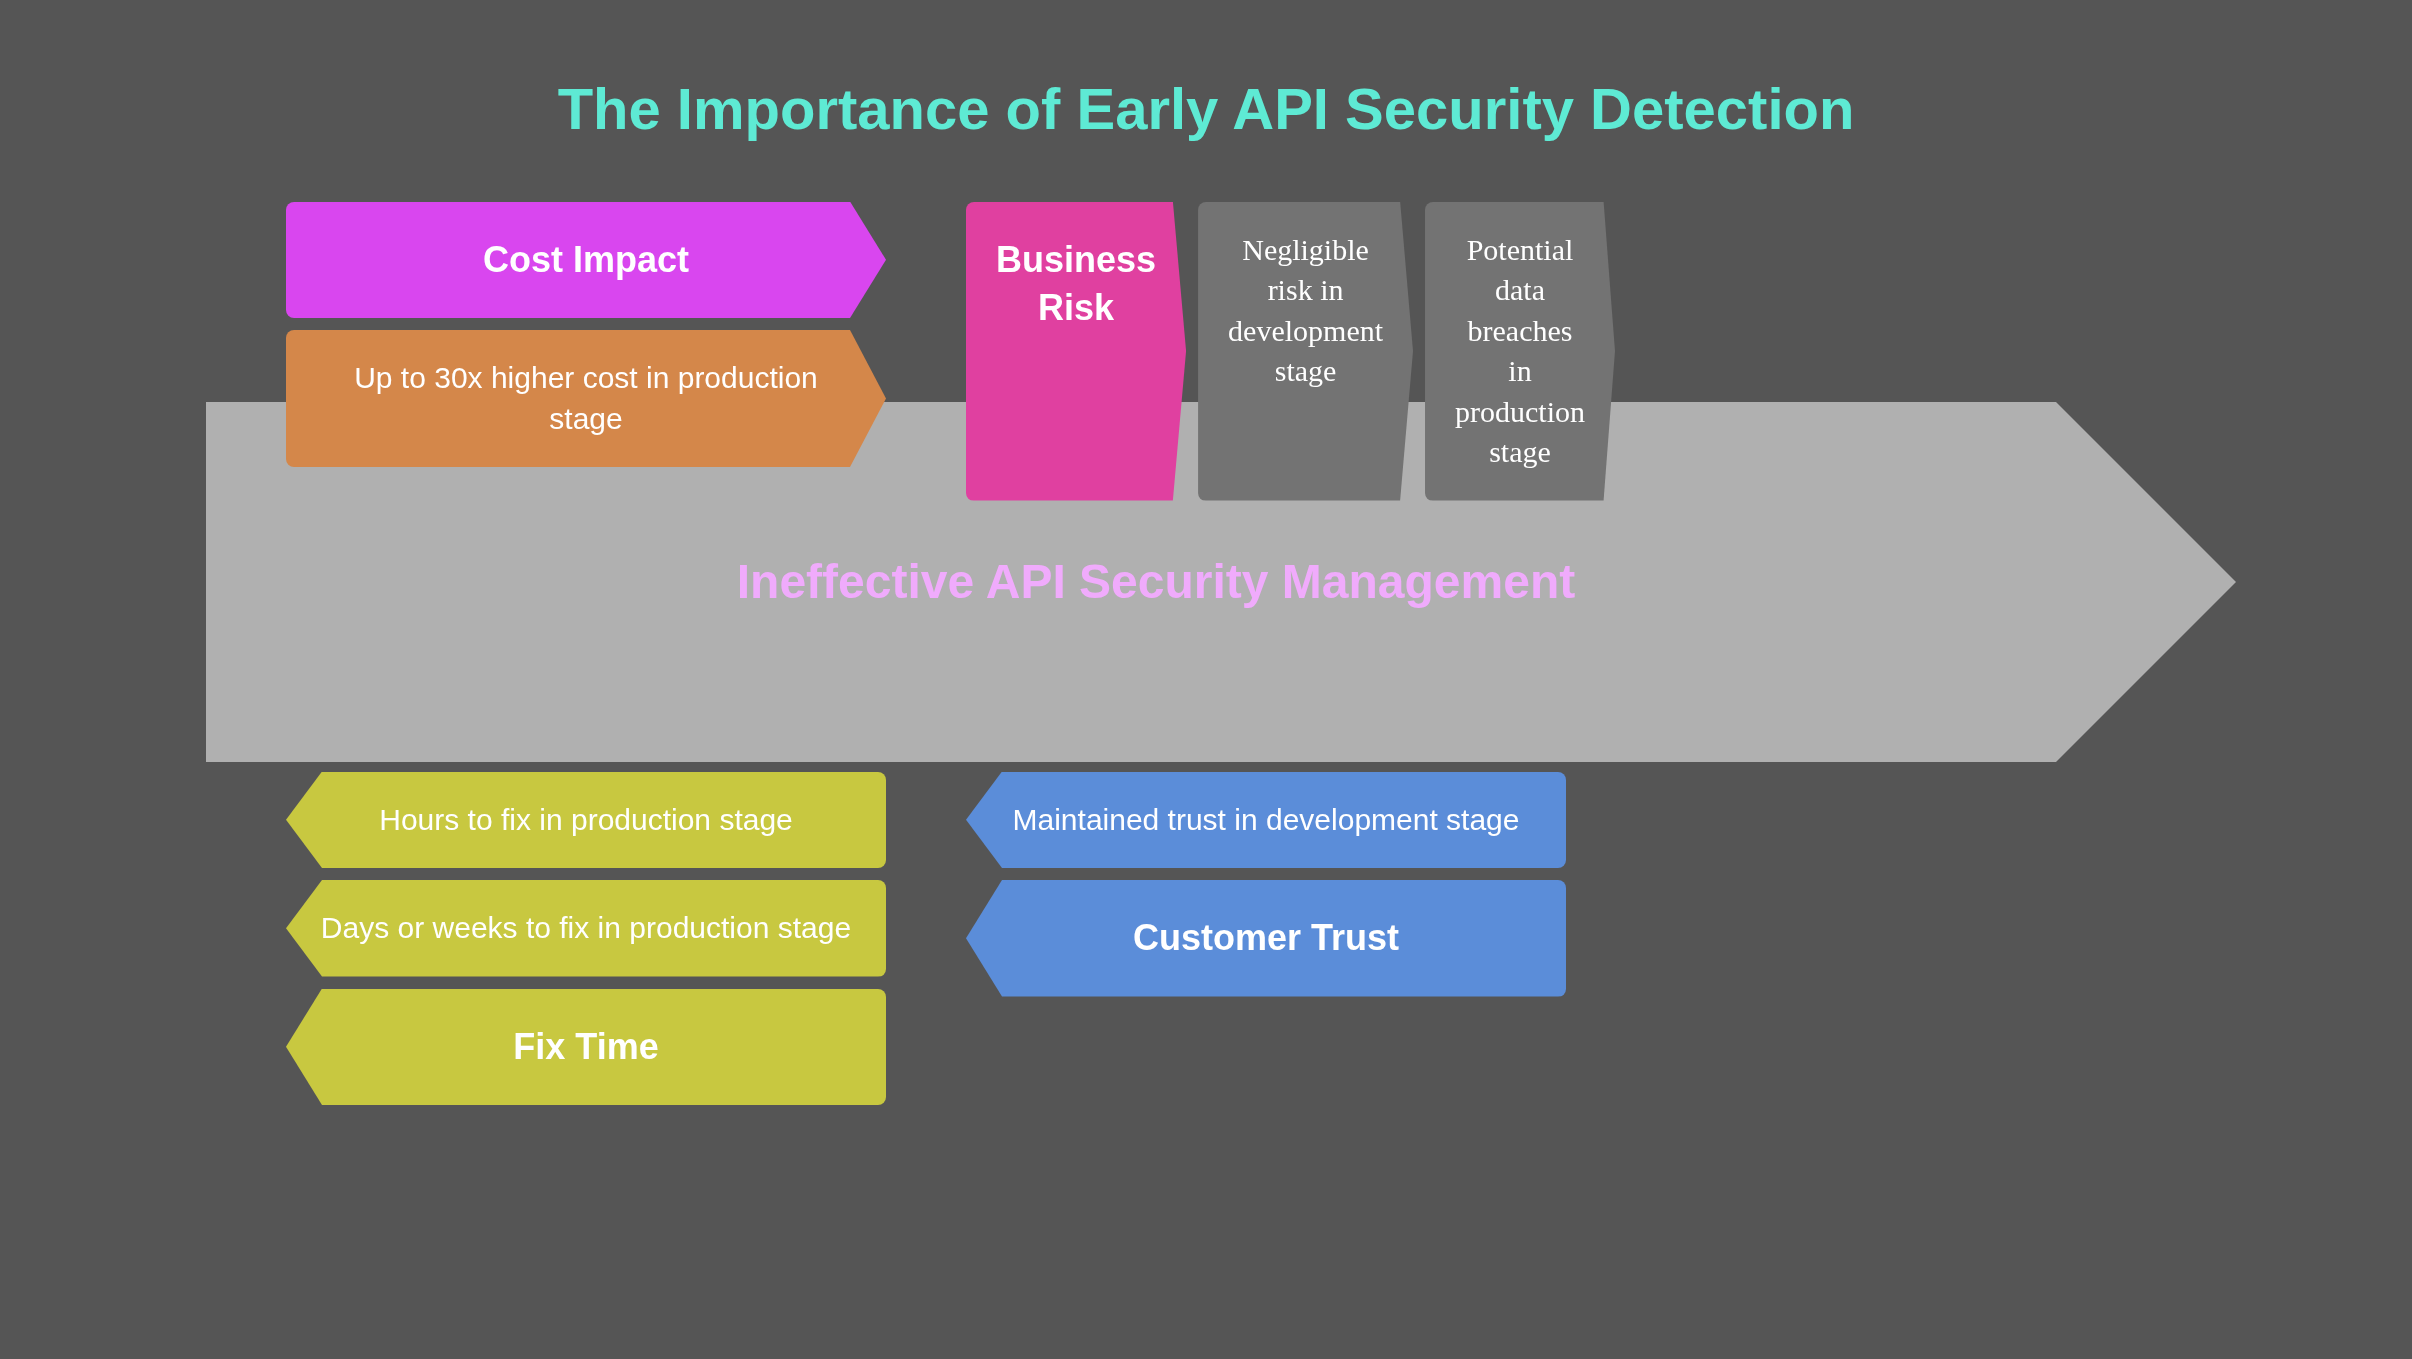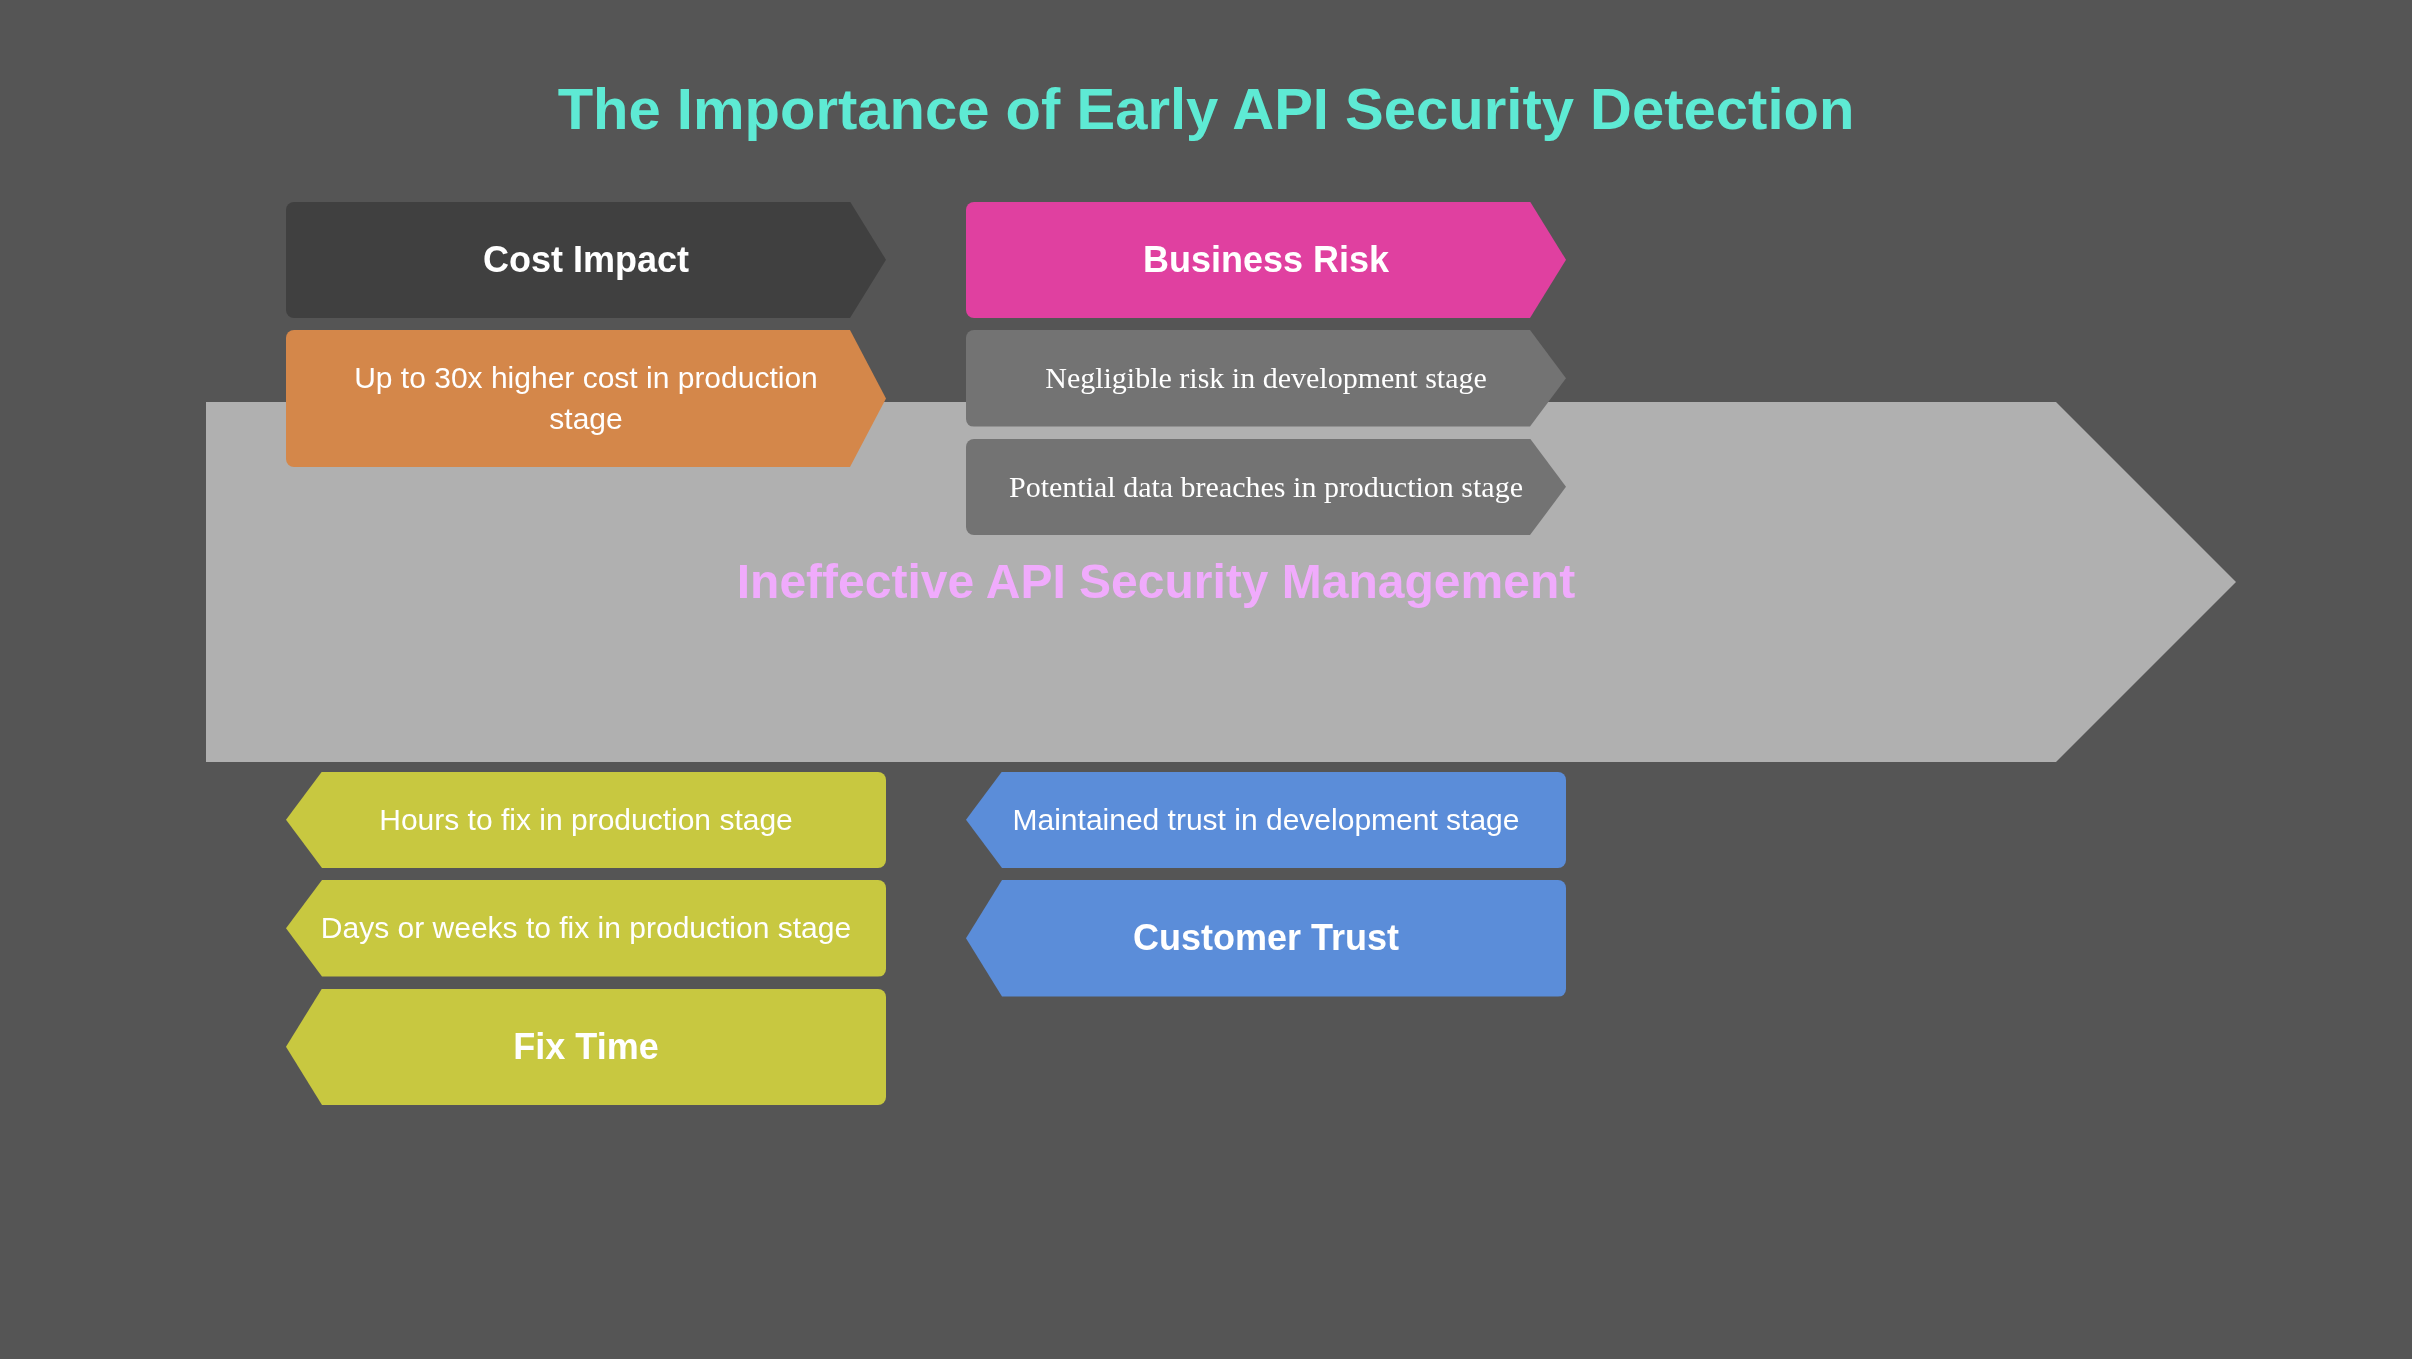--- a/index.html
+++ b/index.html
@@ -101,21 +101,21 @@
       gap: 12px;
       z-index: 10;
     }
 
     .cards-top-right {
       position: absolute;
       left: 760px;
       top: 0;
       width: 600px;
       display: flex;
-      flex-direction: column;
+      flex-direction: row;
       gap: 12px;
       z-index: 10;
     }
 
     .cards-bottom-left {
       position: absolute;
       left: 80px;
       top: 570px;
       width: 600px;
       display: flex;
@@ -145,21 +145,21 @@
       line-height: 1.35;
       clip-path: polygon(0 0, 94% 0, 100% 50%, 94% 100%, 0 100%);
     }
 
     .card.header-card {
       font-size: 36px;
       font-weight: bold;
       padding: 34px 30px;
     }
 
-    .card.orange { background-color: #404040; }
+    .card.orange { background-color: #d946ef; }
     .card.orange-light { background-color: #D4874A; }
     .card.pink { background-color: #E040A0; }
     .card.pink-light { background-color: #737373; font-family: Liberation Serif, serif; }
 
     .card.yellow { background-color: #C8C840; clip-path: polygon(6% 0, 100% 0, 100% 100%, 6% 100%, 0 50%); }
     .card.yellow.header-card { clip-path: polygon(6% 0, 100% 0, 100% 100%, 6% 100%, 0 50%); }
 
     .card.blue { background-color: #5B8DD9; clip-path: polygon(6% 0, 100% 0, 100% 100%, 6% 100%, 0 50%); }
     .card.blue.header-card { clip-path: polygon(6% 0, 100% 0, 100% 100%, 6% 100%, 0 50%); }
 

